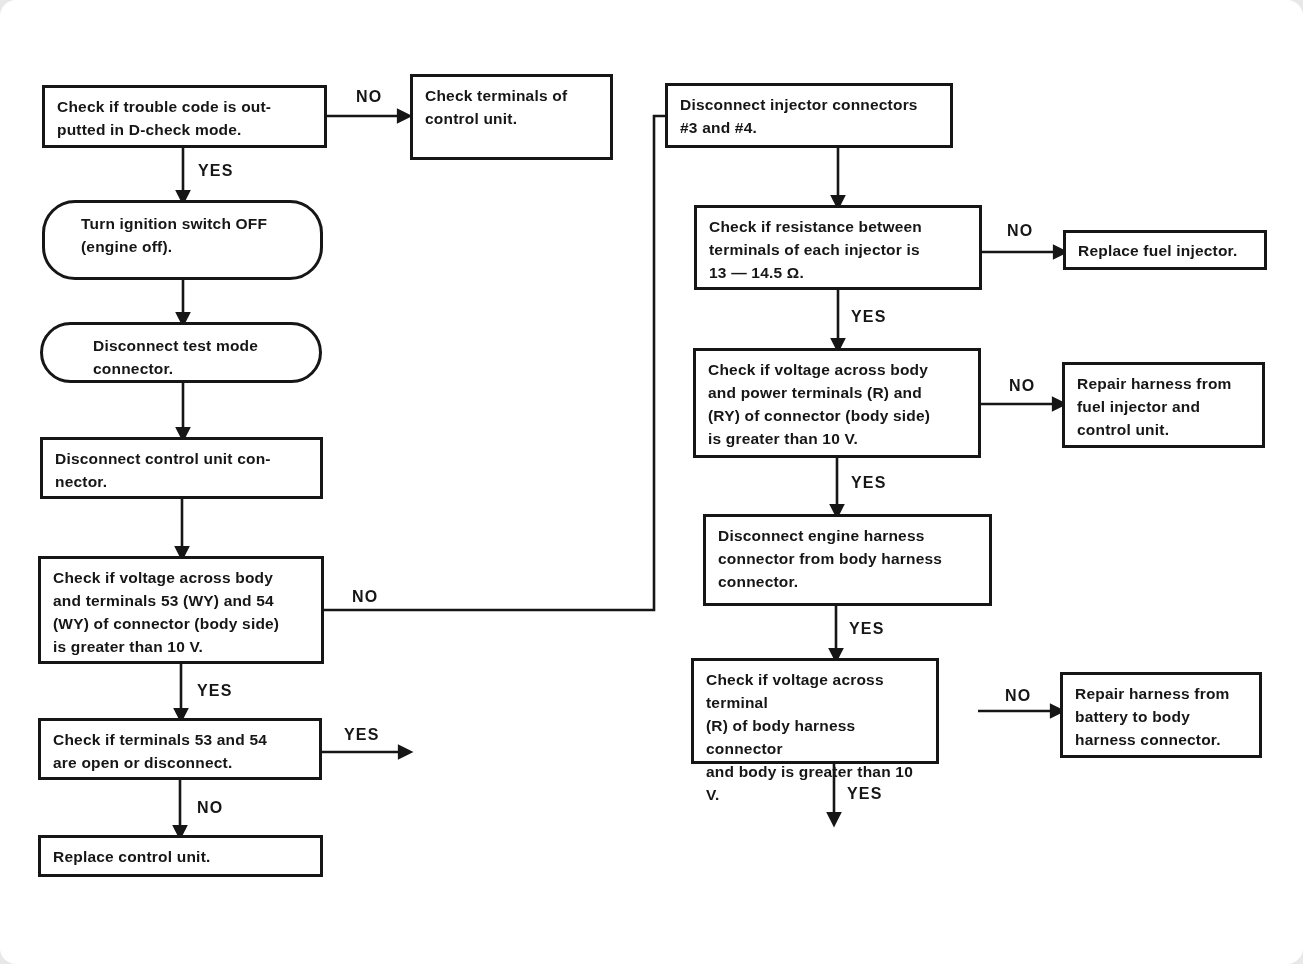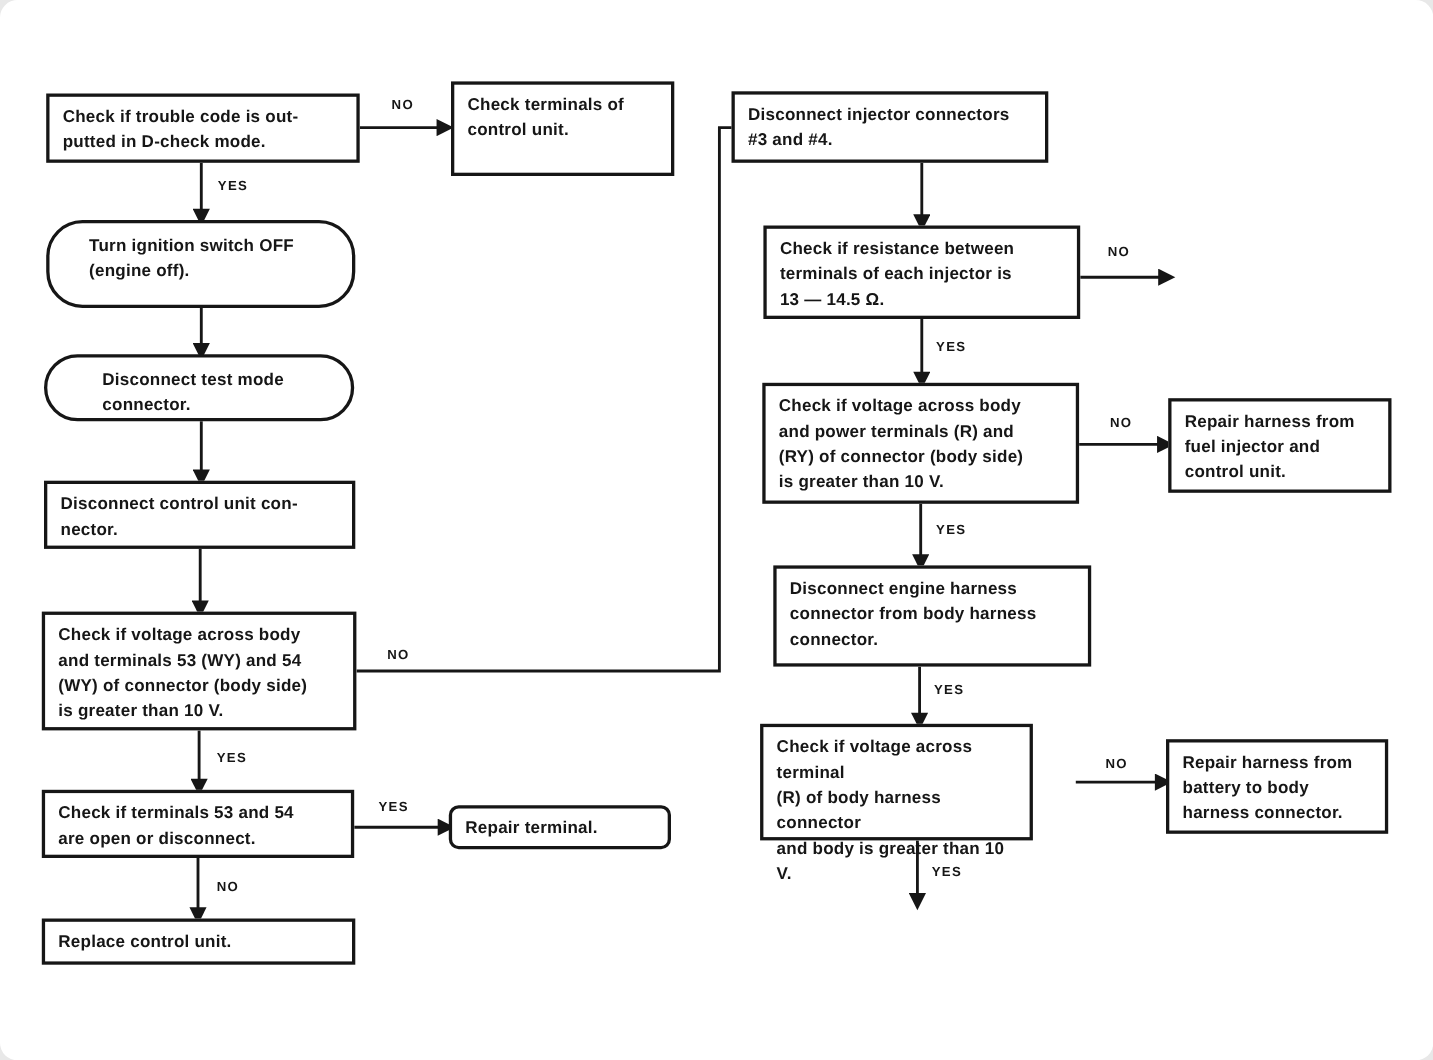--- a/index.html
+++ b/index.html
@@ -39,21 +39,21 @@
   .node.vcenter {
     display: flex;
     align-items: center;
     padding-top: 0;
     padding-bottom: 0;
   }
   .node.soft { border-radius: 9px; }
   .edge-label {
     position: absolute;
     font-weight: 700;
-    font-size: 12px;
+    font-size: 16px;
     letter-spacing: 1.2px;
     white-space: nowrap;
   }
 </style>
 </head>
 <body>
 
 <div id="canvas">
 
   <svg id="edges" viewBox="0 0 1303 964">
@@ -99,31 +99,31 @@
 nector.</div>
 
   <div class="node" style="left:38px; top:556px; width:286px; height:108px;">Check if voltage across body
 and terminals 53 (WY) and 54
 (WY) of connector (body side)
 is greater than 10 V.</div>
 
   <div class="node" style="left:38px; top:718px; width:284px; height:62px;">Check if terminals 53 and 54
 are open or disconnect.</div>
 
-  <div class="node vcenter soft" style="left:408px; top:732px; width:202px; height:40px;">Repair terminal.</div>
 
   <div class="node vcenter" style="left:38px; top:835px; width:285px; height:42px;">Replace control unit.</div>
 
   <div class="node" style="left:665px; top:83px; width:288px; height:65px;">Disconnect injector connectors
 #3 and #4.</div>
 
   <div class="node" style="left:694px; top:205px; width:288px; height:85px;">Check if resistance between
 terminals of each injector is
 13 — 14.5 Ω.</div>
 
+  <div class="node vcenter" style="left:1063px; top:230px; width:204px; height:40px;">Replace fuel injector.</div>
 
   <div class="node" style="left:693px; top:348px; width:288px; height:110px;">Check if voltage across body
 and power terminals (R) and
 (RY) of connector (body side)
 is greater than 10 V.</div>
 
   <div class="node" style="left:1062px; top:362px; width:203px; height:86px;">Repair harness from
 fuel injector and
 control unit.</div>
 

